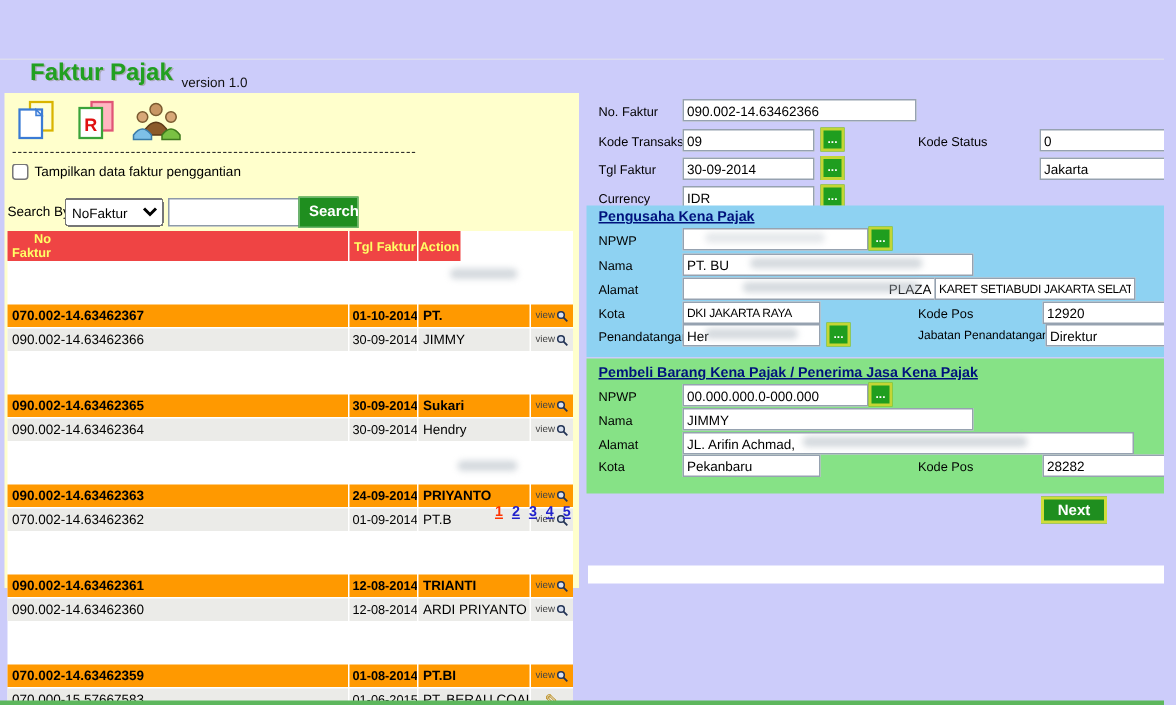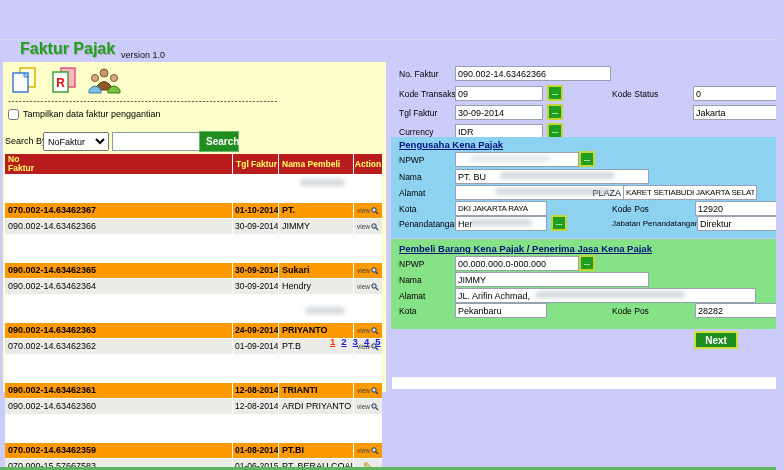--- a/index.html
+++ b/index.html
@@ -21,21 +21,21 @@
   .chkrow-lbl{left:23px;top:109px;font-size:9px;color:#000;}
   .search-lbl{left:5px;top:136px;font-size:9px;color:#000;}
   .search-sel{left:43px;top:132px;width:66px;height:19px;font-size:9px;font-family:"Liberation Sans",sans-serif;}
   .search-inp{left:112px;top:132px;width:82px;height:15px;border:1px solid #8e9aa8;font-size:9px;}
   .search-btn{left:199px;top:131px;width:40px;height:21px;background:#1f8e1f;border:1px solid #6ab56a;color:#fff;font-size:10px;font-weight:bold;font-family:"Liberation Sans",sans-serif;cursor:pointer;}
 
   
   .tbl{left:5px;top:154px;width:377px;background:#ffffff;display:flex;flex-direction:column;gap:1px;}
   .trow{display:flex;gap:1px;}
   .c1{width:227px;} .c2{width:45px;} .c3{width:74px;} .c4{width:28px;}
-  .th{background:#b91c1c;color:#ffff66;font-weight:bold;font-size:8.5px;height:20px;display:flex;align-items:center;padding-left:3px;box-sizing:border-box;}
+  .th{background:#ef4444;color:#ffff66;font-weight:bold;font-size:8.5px;height:20px;display:flex;align-items:center;padding-left:3px;box-sizing:border-box;text-align:right;}
   .th.c1{white-space:pre-line;line-height:9px;}
   .th.c4{justify-content:center;padding-left:0;}
   .td{height:15px;line-height:15px;font-size:9px;padding-left:3px;box-sizing:border-box;white-space:nowrap;overflow:hidden;color:#000;}
   .td.c2{font-size:8.5px;padding-left:2px;}
   .td.c4{display:flex;align-items:center;justify-content:center;padding-left:0;}
   .row-orange .td{background:#ff9900;font-weight:bold;margin-top:28px;}
   .row-gray .td{background:#ebebe8;}
   .view-badge{display:inline-flex;align-items:center;gap:1px;cursor:pointer;}
   .view-txt{font-size:6.5px;color:#444;font-weight:normal;}
   .pencil{font-size:12px;color:#b8860b;cursor:pointer;line-height:12px;}
@@ -105,21 +105,20 @@
     <option>NoFaktur</option>
   </select>
   <input class="abs search-inp" value="" style="">
   <button class="abs search-btn">Search</button>
 
   <div class="abs tbl">
     <div class="trow">
       <div class="th c1">No
 Faktur</div>
       <div class="th c2">Tgl Faktur</div>
-      <div class="th c3">Nama Pembeli</div>
       <div class="th c4">Action</div>
     </div>
 
     <div class="trow row-orange">
       <div class="td c1">070.002-14.63462367</div>
       <div class="td c2">01-10-2014</div>
       <div class="td c3">PT.</div>
       <div class="td c4">
           <span class="view-badge">
             <span class="view-txt">view</span>

